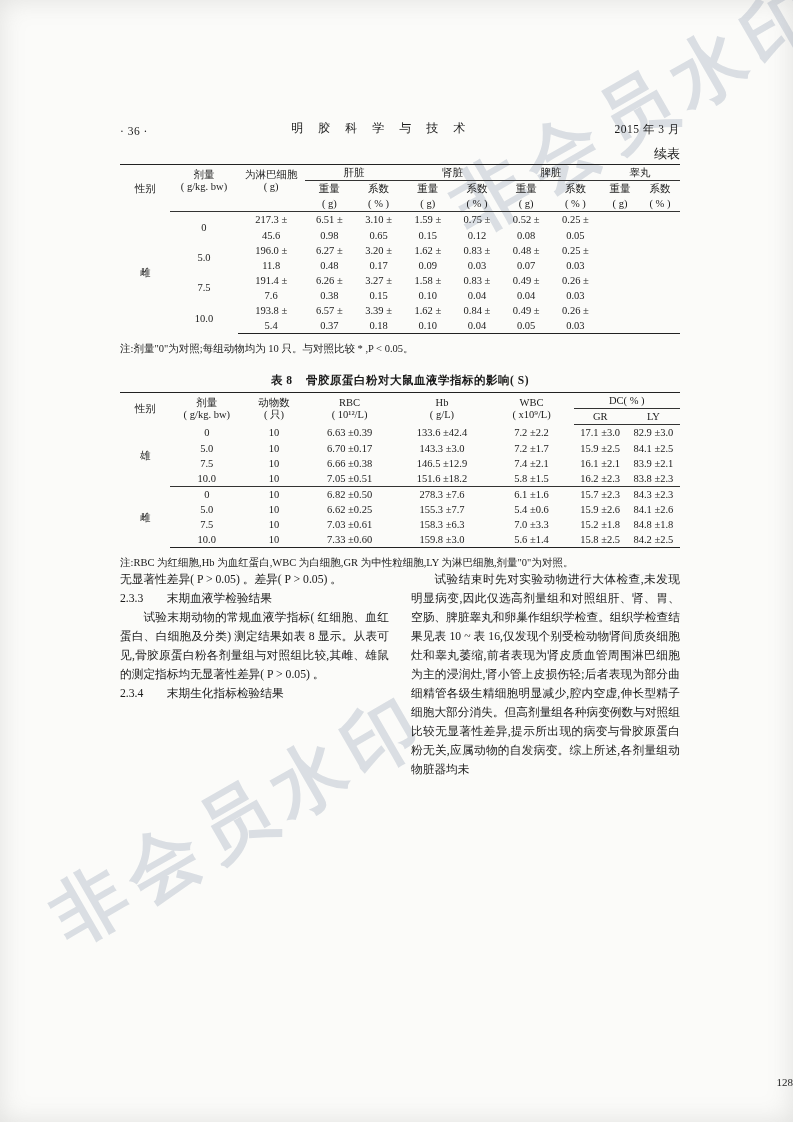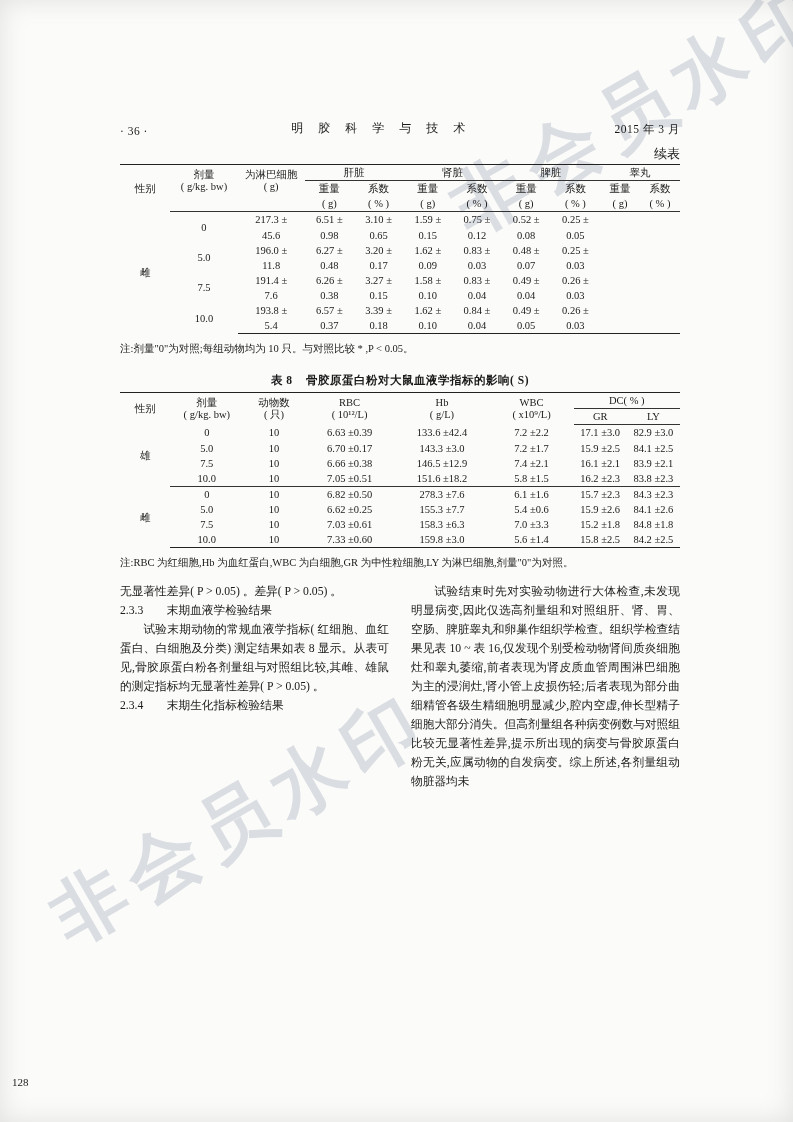--- a/index.html
+++ b/index.html
@@ -75,34 +75,33 @@
     font-size:11.5px;
     font-weight:bold;
     margin:16px 0 4px 0;
     letter-spacing:.5px;
   }
   .tbl-title .tnum{font-weight:bold;margin-top:24px;}
   
   .cols{
     display:flex;
     gap:22px;
-    margin-top:12px;
     font-size:11.7px;
     line-height:1.62;
   }
   .col{width:50%;}
   .col p{margin:0;text-align:justify;}
   .col p.ind{text-indent:2em;}
   .head-num{margin:0;font-size:11.7px;}
   
   .folio{
     position:absolute;
     left:12px;right:0;
     top:1076px;
-    text-align:left;
+    text-align:right;
     font-size:11px;
   }
   
   .wm{
     position:absolute;
     color:rgba(90,110,140,.20);
     font-size:74px;
     font-family:"Liberation Sans", sans-serif;
     font-weight:bold;
     letter-spacing:10px;

